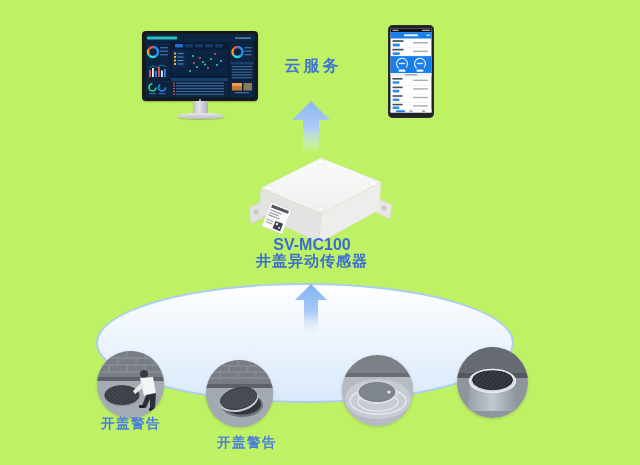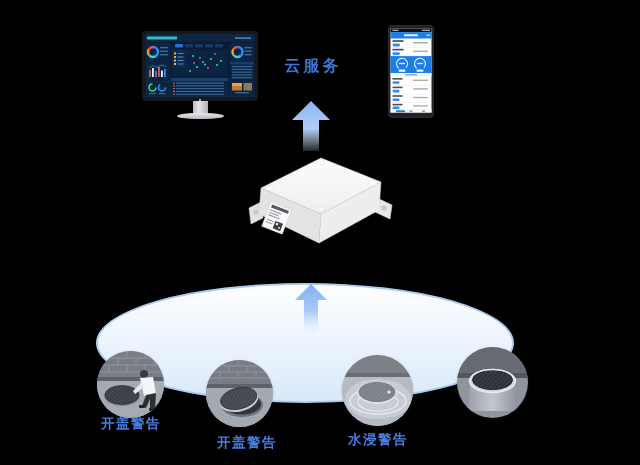--- a/index.html
+++ b/index.html
@@ -1,18 +1,18 @@
 <!DOCTYPE html>
 <html><head>
 <meta charset="utf-8">
 <style>
   * { margin:0; padding:0; box-sizing:border-box; }
   html,body { width:640px; height:465px; background:#ffffff; overflow:hidden;
               font-family:"Liberation Sans", sans-serif; }
-  .stage { position:relative; width:640px; height:465px; background:#000000; }
+  .stage { position:relative; width:640px; height:465px; background:#bef264; }
 
   
   .monitor { position:absolute; left:142px; top:31px; width:116px; height:90px; }
   .monitor .bezel { position:relative; width:116px; height:70px; background:#17191d;
                     border-radius:4px; padding:3px; box-shadow:0 1px 2px rgba(0,0,0,.25); }
   .monitor .bezel svg { display:block; width:110px; height:64px; border-radius:1px; }
   .monitor .cam { position:absolute; left:50%; bottom:0px; width:2px; height:2px;
                   margin-left:-1px; background:#cfd3d8; border-radius:50%; }
   .monitor .neck { position:absolute; left:50%; top:70px; width:15px; height:13px;
                    margin-left:-7px; background:linear-gradient(90deg,#b9bdc3,#e4e6e9 40%,#aeb2b8); }
@@ -306,20 +306,24 @@
         <rect x="2" y="12.2" width="12" height="1.2" fill="#9a9da2"></rect>
         <rect x="11" y="16" width="8" height="8" fill="#3c3f45"></rect>
         <rect x="12.5" y="17.5" width="2" height="2" fill="#fafafa"></rect>
         <rect x="16" y="20.5" width="1.6" height="1.6" fill="#fafafa"></rect>
         <rect x="2" y="17" width="7" height="1.1" fill="#9a9da2"></rect>
         <rect x="2" y="19.5" width="7" height="1.1" fill="#9a9da2"></rect>
       </g>
     </svg>
   </div>
 
+  <div class="sensor-caption">
+    <div class="model">SV-MC100</div>
+    <div class="name">井盖异动传感器</div>
+  </div>
 
   <div class="ground-ellipse"></div>
 
   <div class="arrow arrow-sensor">
     <svg viewBox="0 0 34 50">
       <defs>
         <linearGradient id="ag2" x1="0" y1="0" x2="0" y2="1">
           <stop offset="0" stop-color="#82b1f0"></stop>
           <stop offset="0.55" stop-color="#a8caf5"></stop>
           <stop offset="1" stop-color="#e4effc" stop-opacity="0.12"></stop>
@@ -451,15 +455,14 @@
       <path d="M13 36 L58 36 L60 64 L11 64 Z" fill="url(#cyl4)"></path>
 
       <ellipse cx="35.5" cy="34" rx="23" ry="11.5" fill="#d4d8de"></ellipse>
       <ellipse cx="35.5" cy="33" rx="20" ry="9.6" fill="url(#hatch4)" stroke="#23272d" stroke-width="1"></ellipse>
       <ellipse cx="35.5" cy="34" rx="23" ry="11.5" fill="none" stroke="#e8ebf0" stroke-width="1.4"></ellipse>
     </svg>
   </div>
 
   <div class="warning-label wl-1">开盖警告</div>
   <div class="warning-label wl-2">开盖警告</div>
-  <div class="warning-label wl-3">水浸警告</div>
 
 </div>
 
 </body></html>

